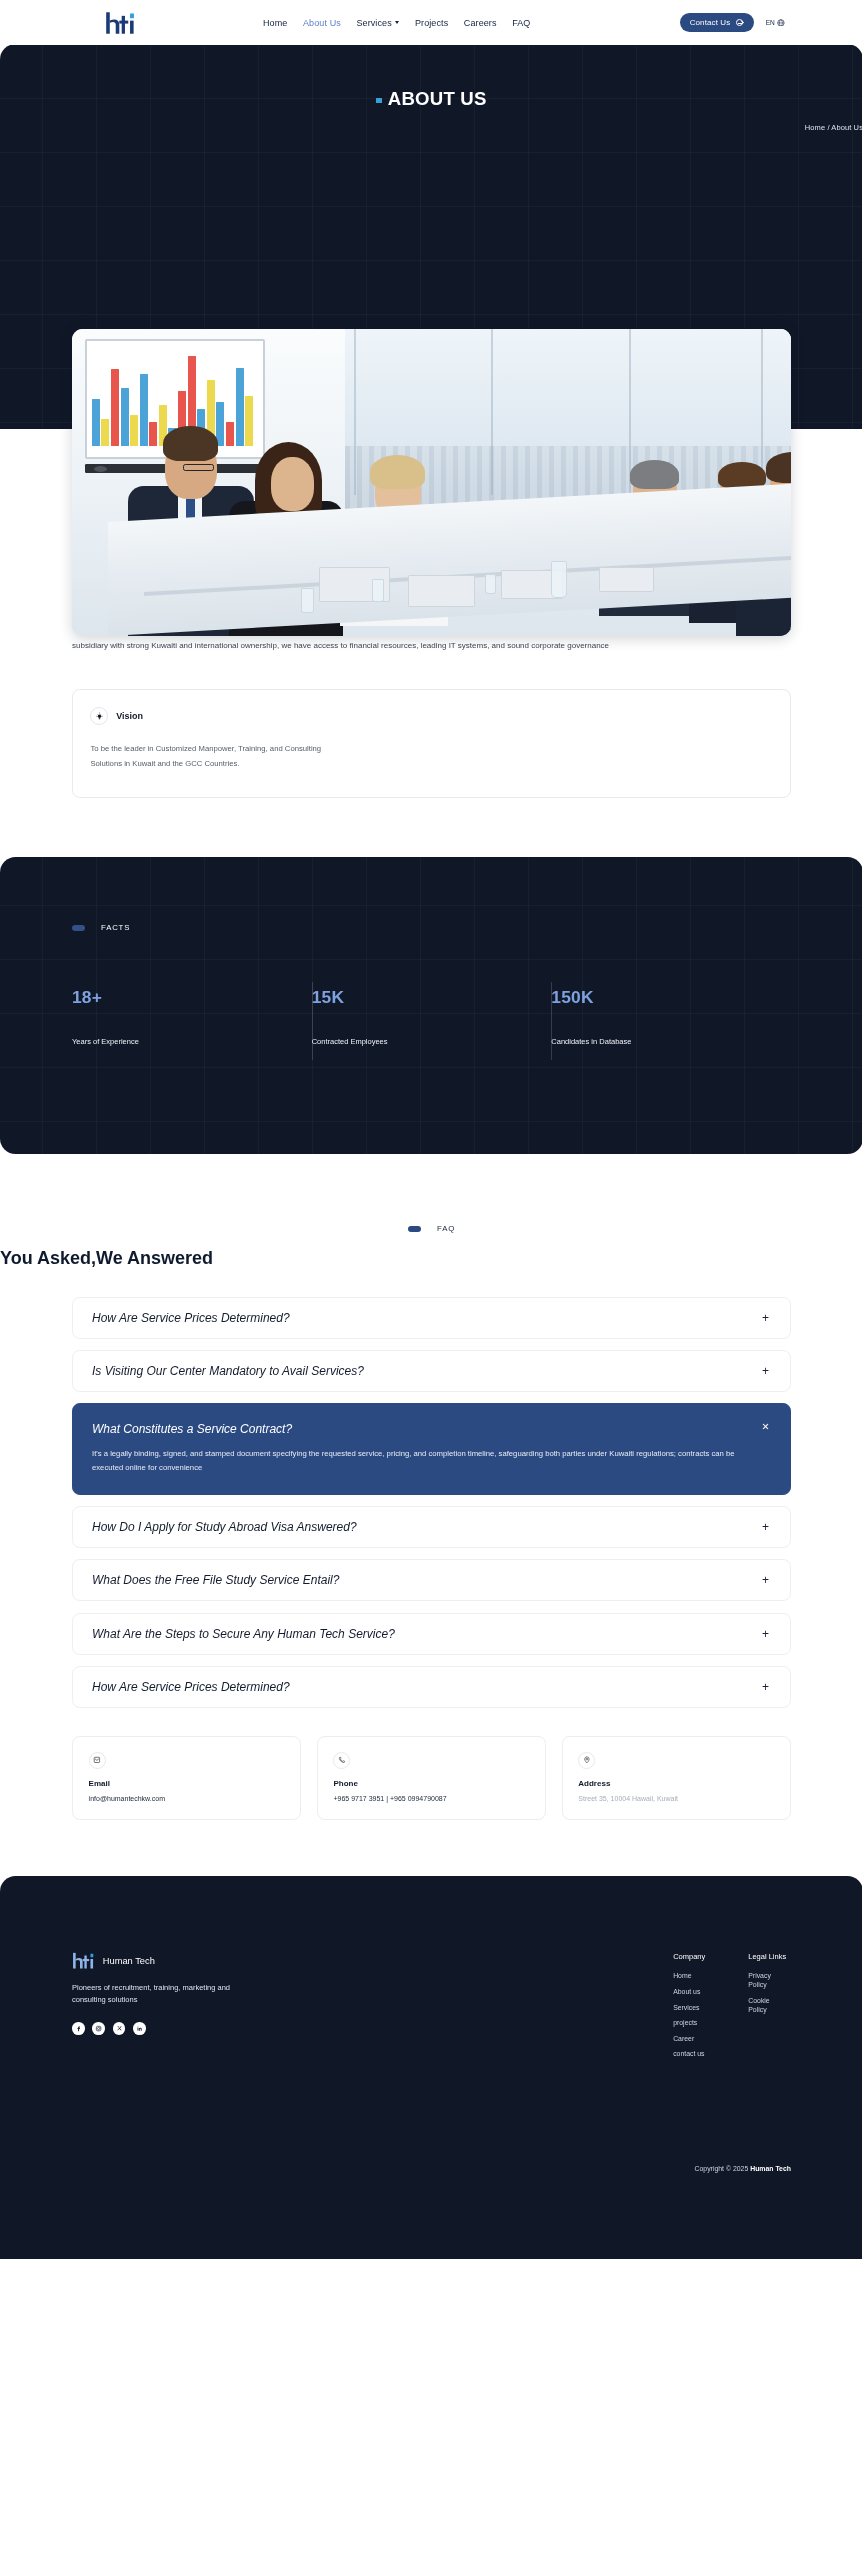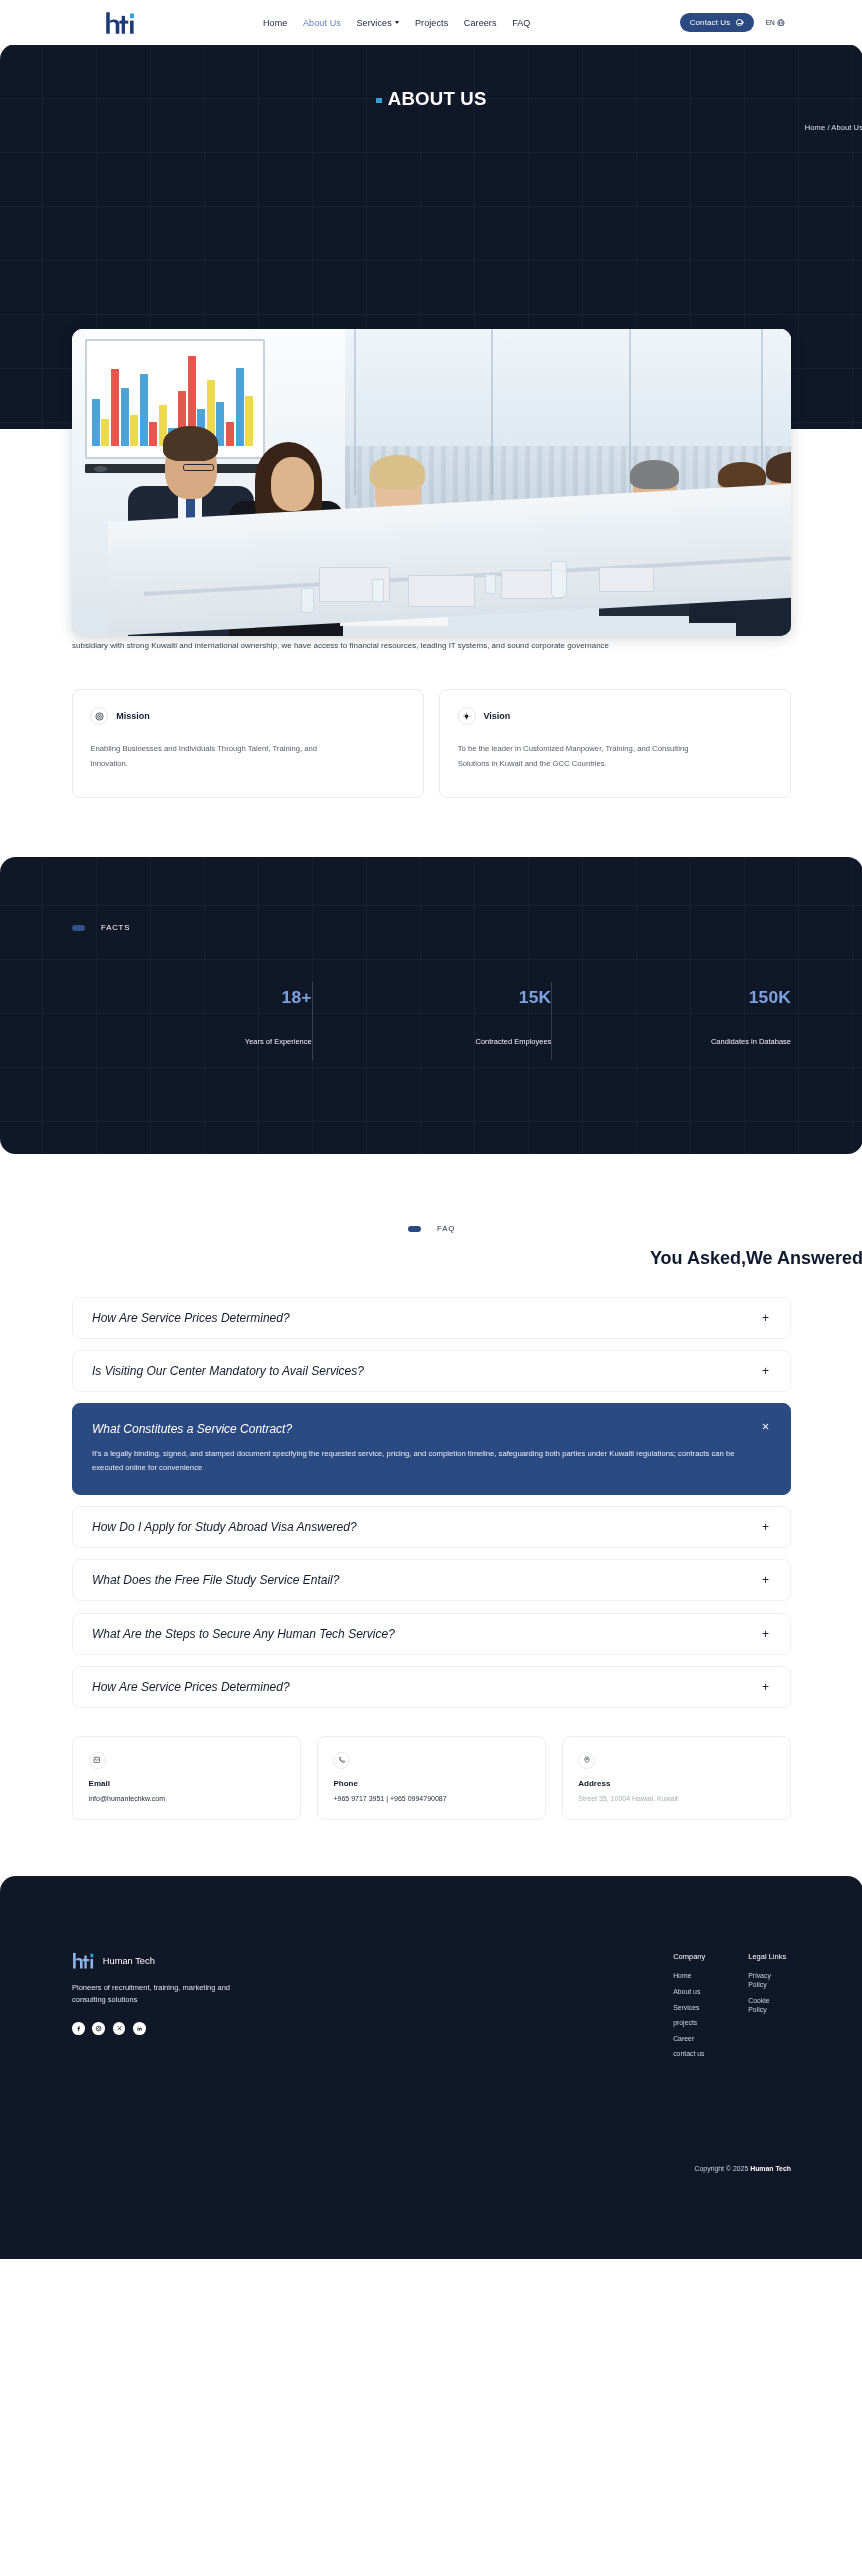--- a/index.html
+++ b/index.html
@@ -102,28 +102,28 @@
 
   
   .facts{margin-top:59px;background:#101727;border-radius:15.6px;height:297px;position:relative;overflow:hidden;}
   .facts-grid{position:absolute;inset:0;
     background-image:
       linear-gradient(to right,rgba(255,255,255,.035) 0.6px,transparent 0.6px),
       linear-gradient(to bottom,rgba(255,255,255,.035) 0.6px,transparent 0.6px);
     background-size:54px 54px;background-position:-12px -6px;}
   .facts-inner{position:relative;width:719px;margin:0 auto;padding-top:51px;}
   .stats{display:flex;margin-top:55px;}
-  .stat{flex:1;text-align:right;position:relative;}
+  .stat{flex:1;text-align:left;position:relative;}
   .stat + .stat::before{content:"";position:absolute;left:0;top:-4.8px;width:0.6px;height:78px;background:rgba(255,255,255,.16);}
   .stat-num{font-size:17.4px;font-weight:700;color:#7ea2e0;letter-spacing:0.2px;}
   .stat-lbl{margin-top:29px;font-size:7.5px;color:#eef2f8;}
 
   
   .faq{padding-top:55px;}
-  h2.faq-title{text-align:right;font-size:18px;font-weight:700;color:#101a2e;margin-top:14.4px;}
+  h2.faq-title{text-align:left;font-size:18px;font-weight:700;color:#101a2e;margin-top:14.4px;}
   .faq-list{width:719px;margin:28px auto 0;}
   .faq-item{border:0.6px solid #edeff2;border-radius:7.8px;background:#fff;margin-bottom:11.4px;
     display:flex;align-items:center;padding:0 19px;height:42px;cursor:pointer;}
   .faq-q{font-size:12px;color:#141d2e;flex:1;font-style:italic;}
   .faq-sign{font-size:12px;color:#1b2435;line-height:1;font-weight:300;width:10.8px;text-align:center;}
   .faq-item.open{background:#2c4a82;border-color:#2c4a82;height:auto;display:block;padding:17.4px 19px 18.6px 19px;}
   .faq-open-top{display:flex;align-items:flex-start;}
   .faq-item.open .faq-q{color:#fff;}
   .faq-item.open .faq-sign{color:#fff;font-size:9.6px;}
   .faq-a{margin-top:10.8px;font-size:7.7px;line-height:1.85;color:#e7ecf6;max-width:650px;}
@@ -300,33 +300,20 @@
     <div class="wrap">
       <div class="eyebrow">
         <span class="pill"></span>
         <span>ABOUT US</span>
       </div>
       <h2 class="sec-title">Explore Our Comapny</h2>
       <p class="para">Established in 2001 and became part of an international holding group. We serve diverse sectors including hospitality, petrochemicals, medicine, technology, and others, providing flexible and customized solutions supported by more than 15,000 contracted employees daily and 150,000 candidates in our database.</p>
       <p class="para second">We are proud of our history of firsts in the Middle East staffing and consulting industry: first to  offer optimized staffing models, specialized training programs, and integrated marketing  solutions. As a subsidiary with strong Kuwaiti and international ownership, we have access to  financial resources, leading IT systems, and sound corporate governance</p>
 
       <div class="mv-row">
-        <div class="mv-card">
-          <div class="mv-head">
-            <span class="mv-ic">
-              <svg width="9" height="9" viewBox="0 0 16 16">
-                <circle cx="8" cy="8" r="6.4" fill="none" stroke="#11141a" stroke-width="1.2"></circle>
-                <circle cx="8" cy="8" r="3.4" fill="none" stroke="#11141a" stroke-width="1.2"></circle>
-                <circle cx="8" cy="8" r="1.1" fill="#11141a"></circle>
-              </svg>
-            </span>
-            <span class="mv-title">Mission</span>
-          </div>
-          <div class="mv-text">Enabling Businesses and Individuals Through Talent, Training, and Innovation.</div>
-        </div>
         <div class="mv-card">
           <div class="mv-head">
             <span class="mv-ic">
               <svg width="9" height="9" viewBox="0 0 16 16">
                 <circle cx="8" cy="7.6" r="3" fill="#11141a"></circle>
                 <rect x="6.6" y="11" width="2.8" height="2" rx=".6" fill="#11141a"></rect>
                 <line x1="8" y1="1" x2="8" y2="2.6" stroke="#11141a" stroke-width="1.1"></line>
                 <line x1="2.6" y1="7.6" x2="4" y2="7.6" stroke="#11141a" stroke-width="1.1"></line>
                 <line x1="12" y1="7.6" x2="13.4" y2="7.6" stroke="#11141a" stroke-width="1.1"></line>
                 <line x1="4.2" y1="3.8" x2="5.2" y2="4.8" stroke="#11141a" stroke-width="1.1"></line>

